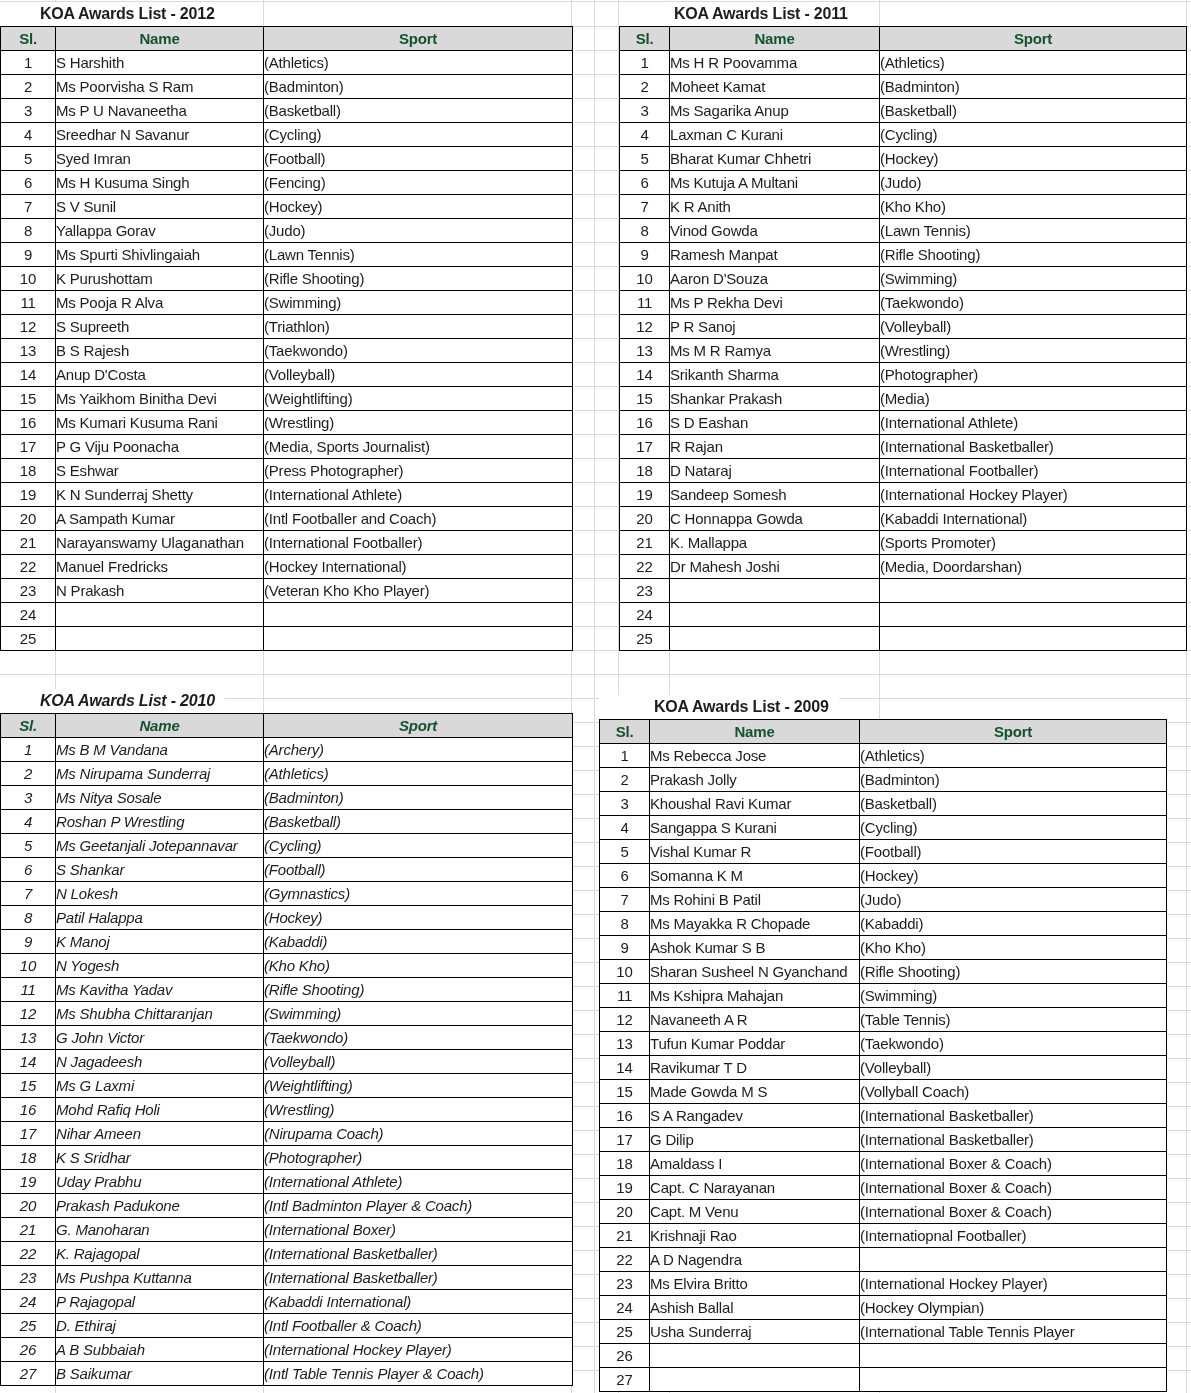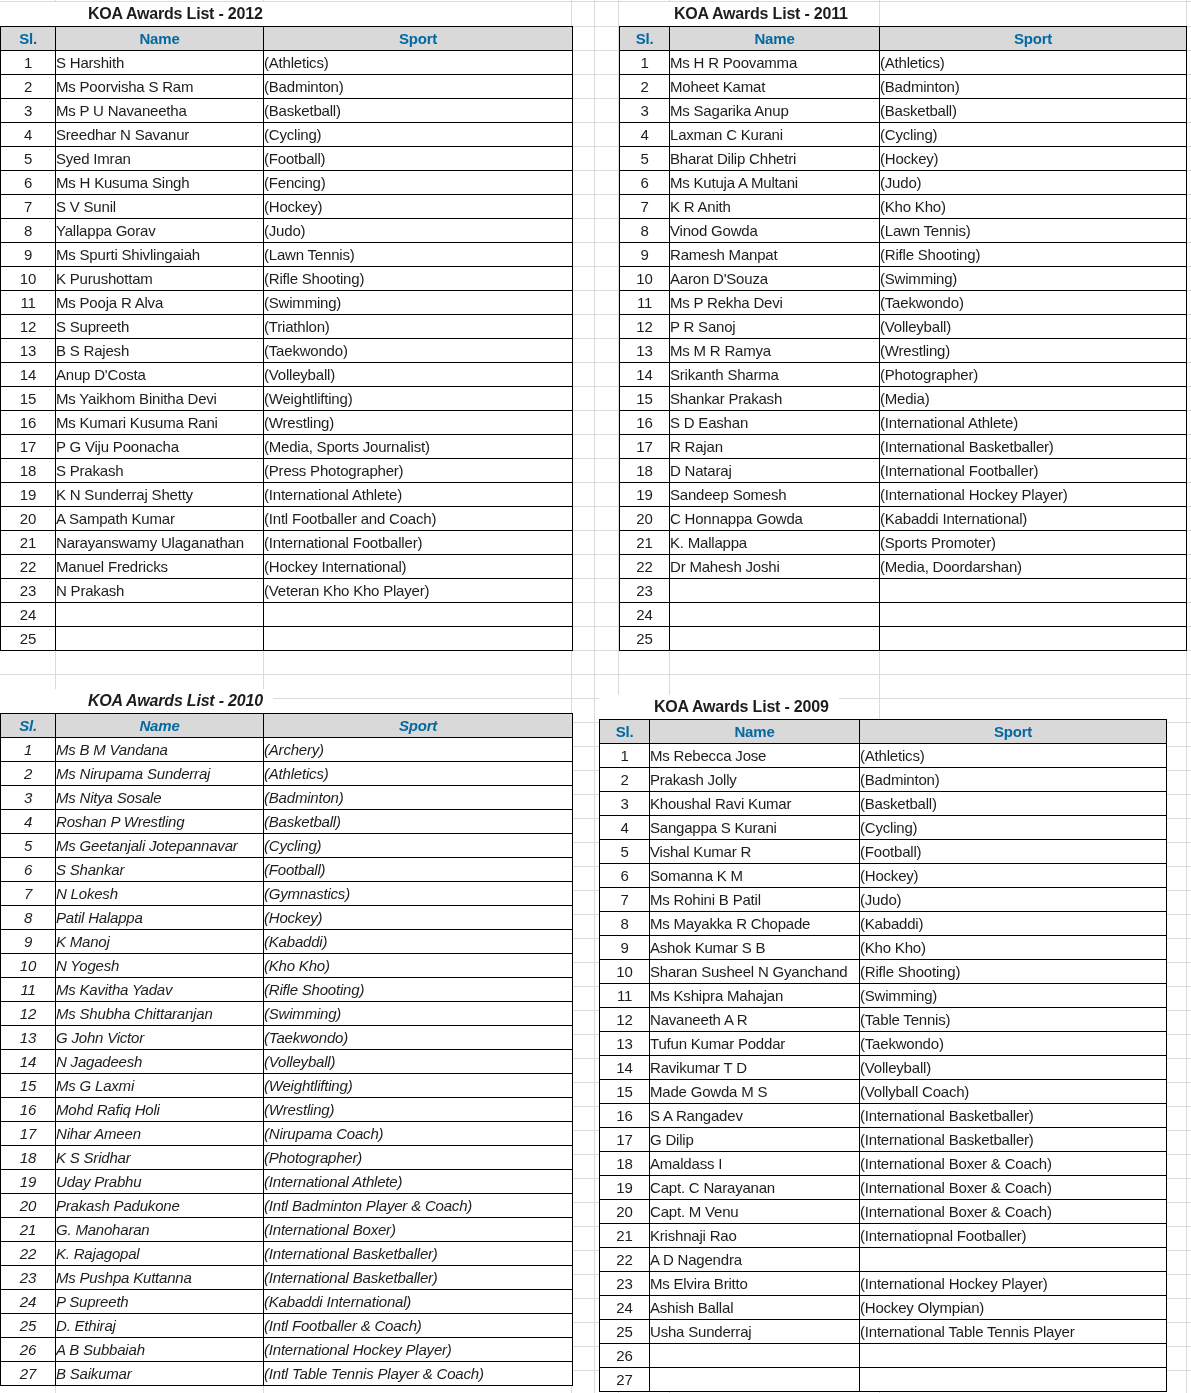--- a/index.html
+++ b/index.html
@@ -16,29 +16,29 @@
   .vl{position:absolute;top:0;bottom:0;width:1px;background:#dadada;}
   .vl1{left:55px}.vl2{left:263px}.vl3{left:571px}.vl4{left:594px}
   .vl5{left:618px}.vl6{left:669px}.vl7{left:879px}.vl8{left:1186px}
 
   .award-table{position:absolute;}
   .tbl-title{
     height:24px;line-height:24px;font-size:16px;font-weight:bold;
     white-space:nowrap;letter-spacing:-0.2px;background:#fff;display:inline-block;
     padding-right:10px;
   }
-  .tl-left .tbl-title{padding-left:88px;}
+  .tl-left .tbl-title{padding-left:40px;}
   .tl-right .tbl-title{padding-left:55px;text-align:center;}
   table.grid{border-collapse:collapse;table-layout:fixed;background:#fff;}
   table.grid th,table.grid td{
     border:1px solid #000;height:23px;line-height:23px;
     font-size:15px;letter-spacing:-0.2px;white-space:nowrap;overflow:hidden;
     padding:0;
   }
-  table.grid th{background:#d9d9d9;font-weight:bold;text-align:center;color:#0369a1;}
+  table.grid th{background:#d9d9d9;font-weight:bold;text-align:center;color:#14532d;}
   td.sl{text-align:center;}
   td.name,td.sport{text-align:left;padding-left:5px;}
 </style>
 </head>
 <body>
 
 <div class="sheet">
 
   <div class="gridbg">
     <div class="vl vl1"></div>
@@ -147,21 +147,21 @@
             <td class="name">Ms Kumari Kusuma Rani</td>
             <td class="sport">(Wrestling)</td>
           </tr>
           <tr>
             <td class="sl">17</td>
             <td class="name">P G Viju Poonacha</td>
             <td class="sport">(Media, Sports Journalist)</td>
           </tr>
           <tr>
             <td class="sl">18</td>
-            <td class="name">S Prakash</td>
+            <td class="name">S Eshwar</td>
             <td class="sport">(Press Photographer)</td>
           </tr>
           <tr>
             <td class="sl">19</td>
             <td class="name">K N Sunderraj Shetty</td>
             <td class="sport">(International Athlete)</td>
           </tr>
           <tr>
             <td class="sl">20</td>
             <td class="name">A Sampath Kumar</td>
@@ -227,21 +227,21 @@
             <td class="name">Ms Sagarika Anup</td>
             <td class="sport">(Basketball)</td>
           </tr>
           <tr>
             <td class="sl">4</td>
             <td class="name">Laxman C Kurani</td>
             <td class="sport">(Cycling)</td>
           </tr>
           <tr>
             <td class="sl">5</td>
-            <td class="name">Bharat Dilip Chhetri</td>
+            <td class="name">Bharat Kumar Chhetri</td>
             <td class="sport">(Hockey)</td>
           </tr>
           <tr>
             <td class="sl">6</td>
             <td class="name">Ms Kutuja A Multani</td>
             <td class="sport">(Judo)</td>
           </tr>
           <tr>
             <td class="sl">7</td>
             <td class="name">K R Anith</td>
@@ -467,21 +467,21 @@
             <td class="name">K. Rajagopal</td>
             <td class="sport">(International Basketballer)</td>
           </tr>
           <tr>
             <td class="sl">23</td>
             <td class="name">Ms Pushpa Kuttanna</td>
             <td class="sport">(International Basketballer)</td>
           </tr>
           <tr>
             <td class="sl">24</td>
-            <td class="name">P Supreeth</td>
+            <td class="name">P Rajagopal</td>
             <td class="sport">(Kabaddi International)</td>
           </tr>
           <tr>
             <td class="sl">25</td>
             <td class="name">D. Ethiraj</td>
             <td class="sport">(Intl Footballer &amp; Coach)</td>
           </tr>
           <tr>
             <td class="sl">26</td>
             <td class="name">A B Subbaiah</td>

